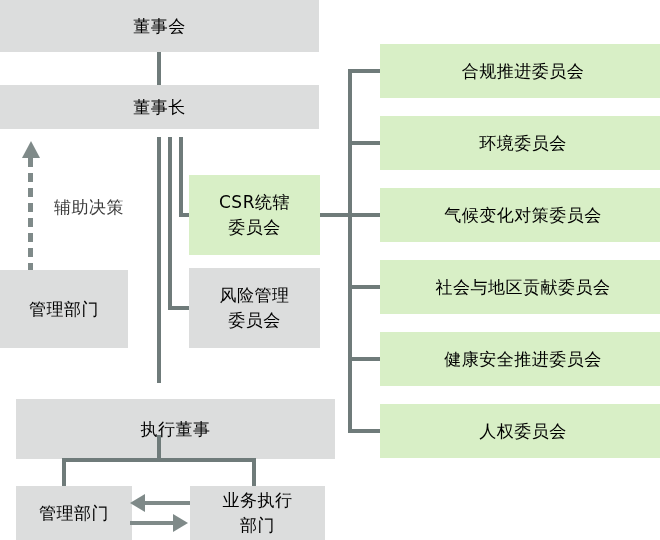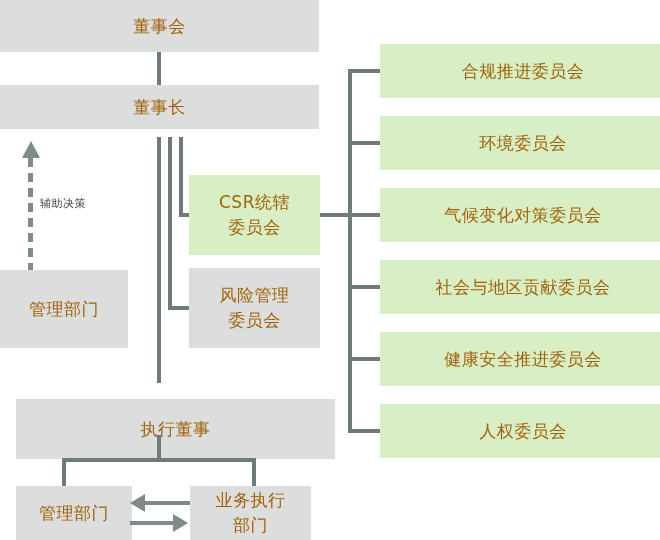--- a/index.html
+++ b/index.html
@@ -15,37 +15,37 @@
     font-family: "DejaVu Sans", "Liberation Sans", sans-serif;
     overflow: hidden;
   }
   .box {
     position: absolute;
     display: flex;
     flex-direction: column;
     align-items: center;
     justify-content: center;
     text-align: center;
-    color: #a16207;
+    color: #000000;
     font-size: 17px;
     font-weight: 500;
     letter-spacing: 0.5px;
     line-height: 25px;
     box-sizing: border-box;
   }
   .gray  { background: #dcdddd; }
   .green { background: #d8efc6; }
 
   
   .b-board    { left: 0;     top: 0;     width: 319px; height: 52px; }
   .b-chairman { left: 0;     top: 85px;  width: 319px; height: 44px; }
   .b-meeting  { left: 0;     top: 270px; width: 128px; height: 78px; }
   .b-exec     { left: 16px;     top: 383px; width: 319px; height: 60px; margin-top: 16px; }
   .b-admin    { left: 0;     top: 486px; width: 116px; height: 54px; margin-left: 16px; }
-  .b-business { left: 190px; top: 486px; width: 121px; height: 54px; }
+  .b-business { left: 190px; top: 486px; width: 135px; height: 54px; }
   .b-csr      { left: 189px; top: 175px; width: 131px; height: 80px; }
   .b-risk     { left: 189px; top: 268px; width: 131px; height: 80px; }
 
   
   .rc  { left: 380px; width: 280px; height: 54px; padding-left: 6px; }
   .rc0 { top: 44px; }
   .rc1 { top: 116px; }
   .rc2 { top: 188px; }
   .rc3 { top: 260px; }
   .rc4 { top: 332px; }
@@ -100,22 +100,22 @@
       transparent 9px, transparent 15px);
   }
   .dash-head {
     left: 22px; top: 141px;
     border-left: 9px solid transparent;
     border-right: 9px solid transparent;
     border-bottom: 17px solid #7f8a89;
   }
   .advisory-label {
     position: absolute;
-    left: 40px; top: 196px;
-    font-size: 11px;
+    left: 54px; top: 196px;
+    font-size: 17px;
     font-weight: 500;
     letter-spacing: 0.5px;
     color: #3c3c3c;
     white-space: nowrap;
   }
 </style>
 </head>
 <body>
 
 <div class="stage">

